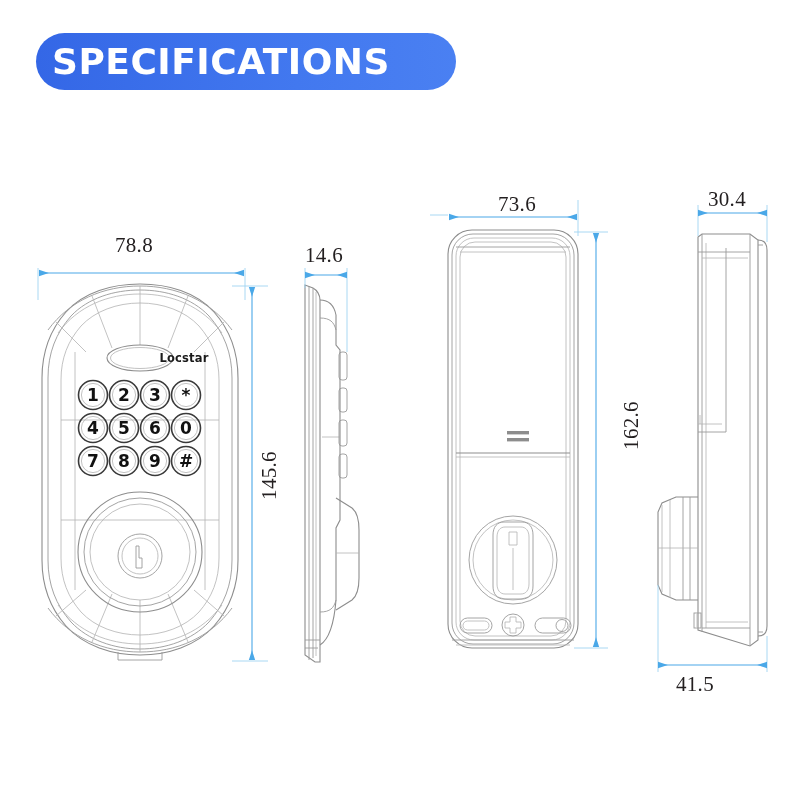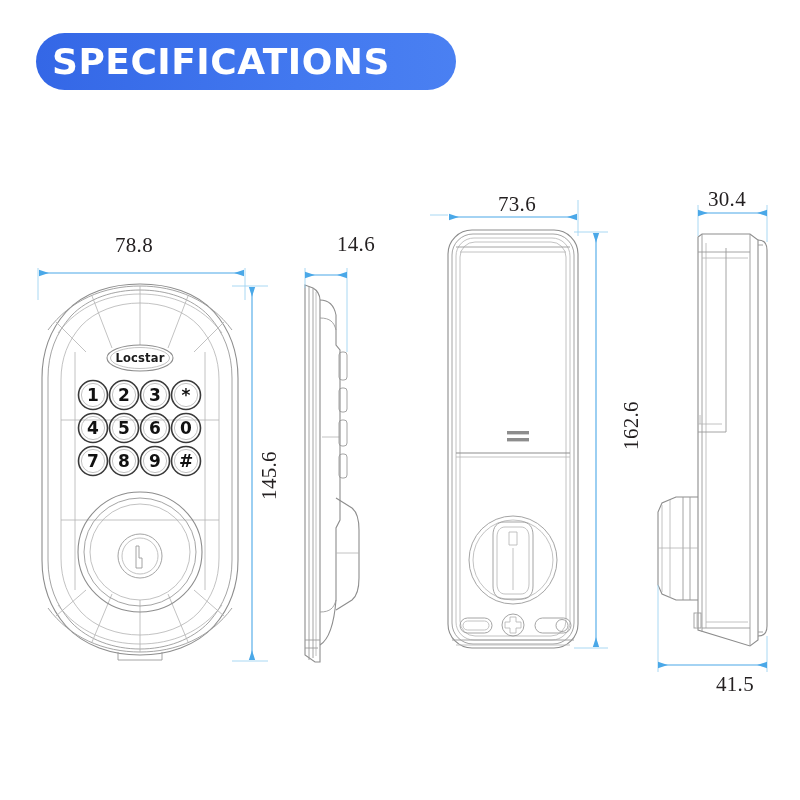--- a/index.html
+++ b/index.html
@@ -90,20 +90,21 @@
   }
   .brandtxt {
     position: absolute;
     text-align: center;
     font-family: "DejaVu Sans", sans-serif;
     font-size: 11.5px;
     font-weight: bold;
     color: #1a1a1a;
     letter-spacing: 0.2px;
     white-space: nowrap;
+    margin-left: 44px;
   }
 </style>
 </head>
 <body>
 
 <div id="canvas">
 
   <div class="banner"></div>
   <div class="banner-label">SPECIFICATIONS</div>
 
@@ -444,23 +445,23 @@
     <div class="keycap" style="left:140px; top:446px;">9</div>
     <div class="keycap" style="left:171px; top:446px;">#</div>
   </div>
 
   <div class="brandtxt" style="left:107px; top:351px; width:66px;">Locstar</div>
 
   <div class="dim" style="left:115px; top:233px;">78.8</div>
 
   <div class="dim vert" style="left:239px; top:463px; width:60px; text-align:center;">145.6</div>
 
-  <div class="dim" style="left:305px; top:232px;margin-left:32px;">14.6</div>
+  <div class="dim" style="left:305px; top:243px;">14.6</div>
 
   <div class="dim" style="left:498px; top:192px;font-family:Liberation Serif, serif;">73.6</div>
 
   <div class="dim vert" style="left:601px; top:413px; width:60px; text-align:center;">162.6</div>
 
   <div class="dim" style="left:708px; top:187px;">30.4</div>
 
-  <div class="dim" style="left:716px; top:672px;">41.5</div>
+  <div class="dim" style="left:676px; top:672px;">41.5</div>
 
 </div>
 
 </body></html>

